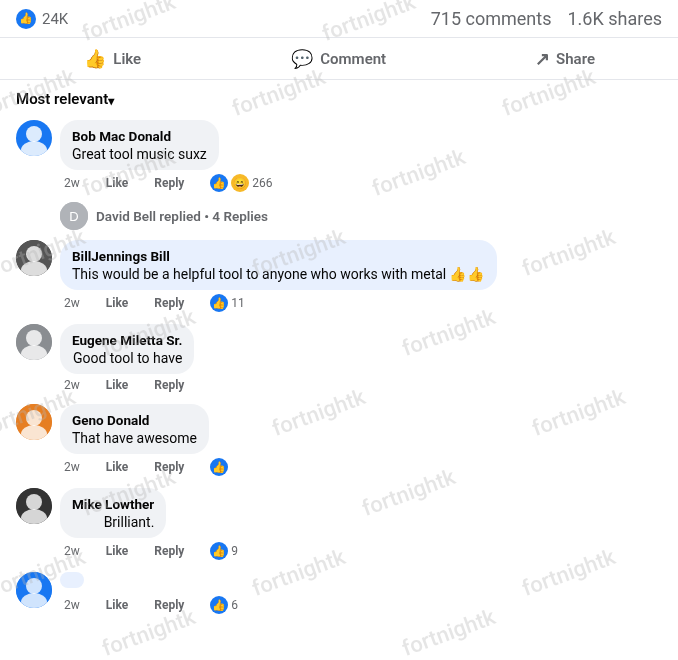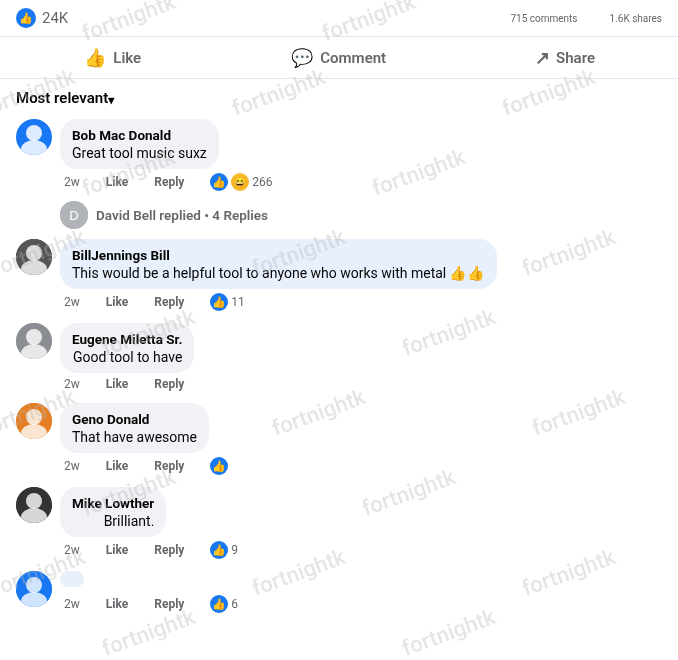--- a/index.html
+++ b/index.html
@@ -50,23 +50,23 @@
       background: #1877f2;
       border-radius: 50%;
       display: flex;
       align-items: center;
       justify-content: center;
       font-size: 11px;
       color: #fff;
     }
     .shares-comments {
       display: flex;
-      gap: 32px;
-      color: #65676b;
-      font-size: 10px;
+      gap: 16px;
+      color: #65676b;
+      font-size: 18px;
     }
 
     
     .actions-row {
       display: flex;
       border-bottom: 1px solid #e4e6eb;
       padding: 2px 0;
     }
     .action-btn {
       flex: 1;

